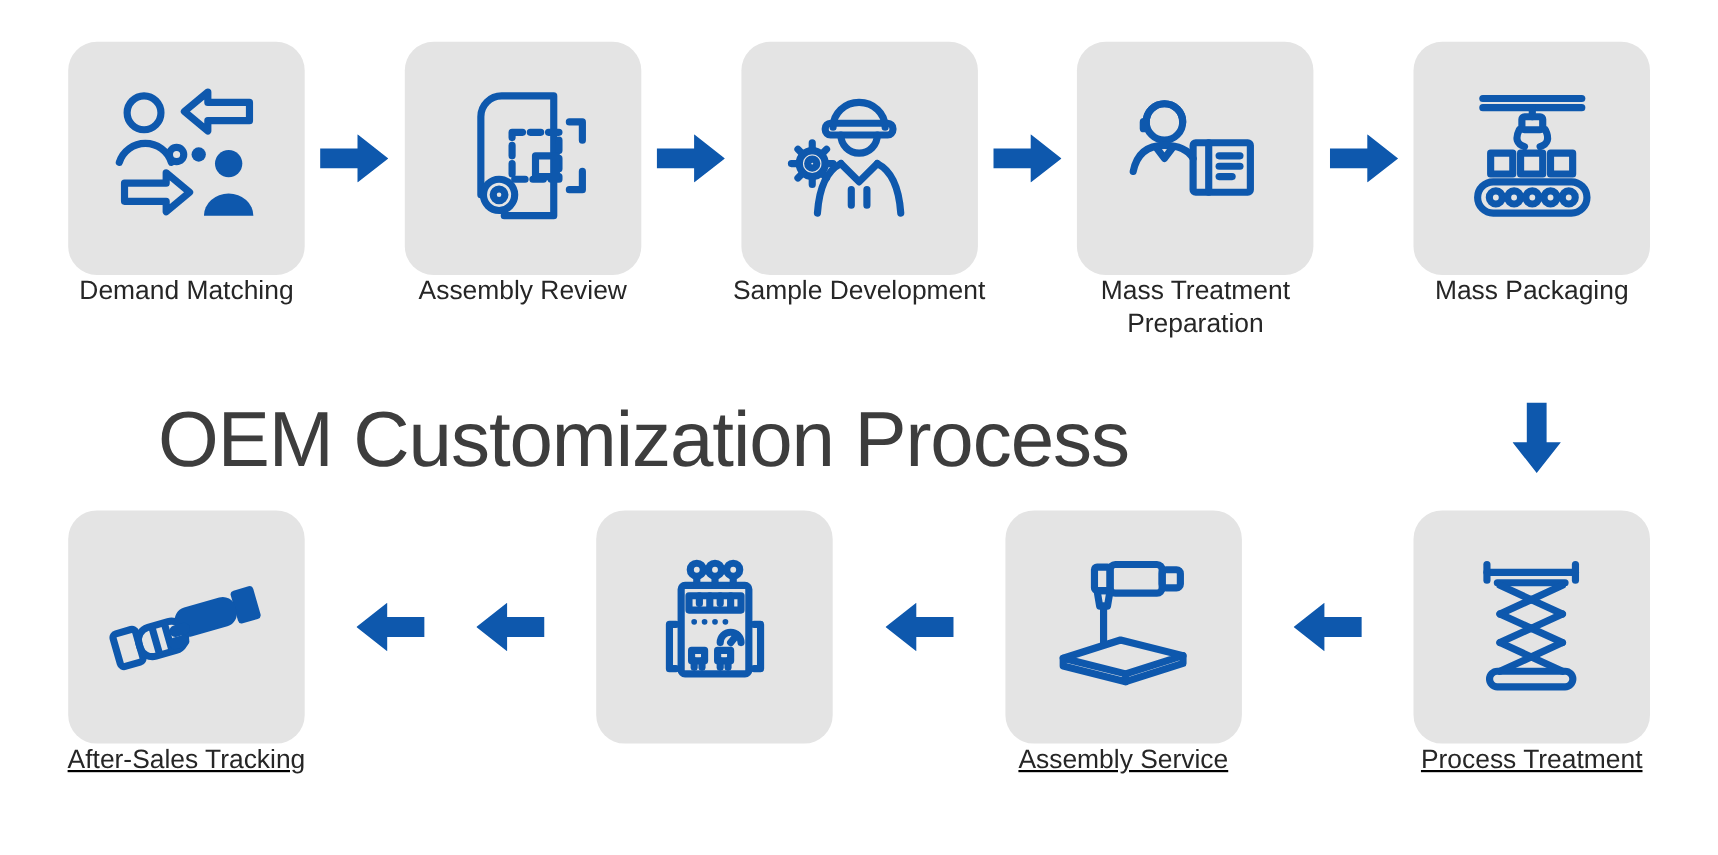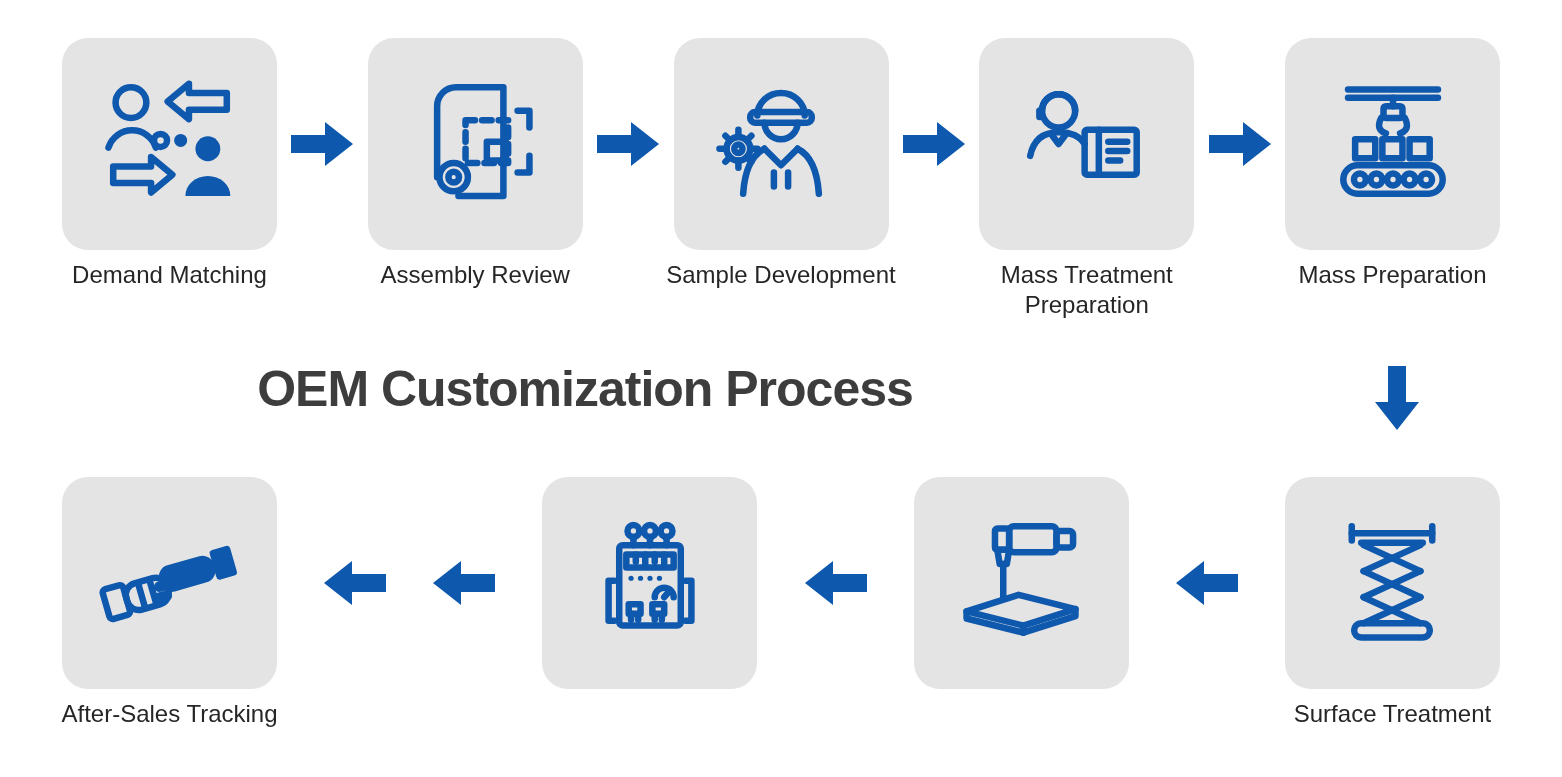--- a/index.html
+++ b/index.html
@@ -14,47 +14,47 @@
     width:1562px;height:777px;
     background:#ffffff;
     font-family:"Liberation Sans", sans-serif;
     overflow:hidden;
   }
   .row{
     position:absolute;left:62px;width:1438px;
     display:flex;justify-content:space-between;align-items:flex-start;
   }
   .row.top{top:38px;}
-  .row.bottom{top:477px;}
+  .row.bottom{top:464px;text-decoration:underline;}
   .step{
     width:215px;display:flex;flex-direction:column;align-items:center;
   }
   .tile{
     width:215px;height:212px;border-radius:26px;
     background:var(--tile-bg);
     display:flex;align-items:center;justify-content:center;
   }
   .icon{color:var(--accent);display:block;line-height:0;}
   .icon svg{
     width:142px;height:142px;
     stroke:currentColor;fill:none;stroke-width:5.5;
     stroke-linecap:round;stroke-linejoin:round;
   }
   .label{
-    margin-top:10px;width:282px;text-align:center;
+    margin-top:0;width:282px;text-align:center;
     font-size:24px;line-height:1.25;color:var(--label-color);
   }
   .arrow{color:var(--accent);line-height:0;}
   .row .arrow{margin-top:84px;}
   .arrow svg{display:block;}
   .arrow polygon{fill:currentColor;stroke:none;}
   .title{
     position:absolute;top:360px;left:0;width:1170px;
     text-align:center;
-    font-size:50px;font-weight:bold;letter-spacing:-1px;
+    font-size:71px;font-weight:normal;letter-spacing:-1px;
     color:var(--title-color);
   }
   .down-arrow{position:absolute;left:1375px;top:366px;}
 </style>
 </head>
 <body>
 
 <div class="canvas">
 
   <div class="row top">
@@ -173,21 +173,21 @@
             <rect x="74" y="56" width="17" height="16"></rect>
             <rect x="18" y="78" width="84" height="24" rx="12"></rect>
             <circle cx="32" cy="90" r="5"></circle>
             <circle cx="46" cy="90" r="5"></circle>
             <circle cx="60" cy="90" r="5"></circle>
             <circle cx="74" cy="90" r="5"></circle>
             <circle cx="88" cy="90" r="5"></circle>
           </svg>
         </span>
       </div>
-      <div class="label">Mass Preparation</div>
+      <div class="label">Mass Packaging</div>
     </div>
 
   </div>
 
   <div class="title">OEM Customization Process</div>
 
   <span class="arrow down-arrow">
     <svg width="44" height="64" viewBox="0 0 44 64">
         <polygon points="13,0 31,0 31,36 44,36 22,64 0,36 13,36"></polygon>
       </svg>
@@ -277,20 +277,21 @@
             <rect x="90" y="16" width="14" height="14" rx="3"></rect>
             <rect x="38" y="14" width="12" height="18" rx="2"></rect>
             <path d="M40 32 L50 32 L48 44 L42 44 Z"></path>
             <line x1="45" y1="44" x2="45" y2="72"></line>
             <path d="M14 84 L62 96 L106 82 L58 70 Z"></path>
             <path d="M14 84 V90 L62 102 V96"></path>
             <path d="M106 82 V88 L62 102"></path>
           </svg>
         </span>
       </div>
+      <div class="label">Assembly Service</div>
     </div>
 
     <span class="arrow">
       <svg width="62" height="44" viewBox="0 0 62 44">
           <polygon points="62,13 28,13 28,0 0,22 28,44 28,31 62,31"></polygon>
         </svg>
     </span>
 
     <div class="step">
       <div class="tile">
@@ -306,18 +307,18 @@
             <line x1="84" y1="50" x2="36" y2="72"></line>
             <line x1="36" y1="72" x2="84" y2="94"></line>
             <line x1="84" y1="72" x2="36" y2="94"></line>
             <circle cx="60" cy="39" r="3" fill="currentColor" stroke="none"></circle>
             <circle cx="60" cy="61" r="3" fill="currentColor" stroke="none"></circle>
             <circle cx="60" cy="83" r="3" fill="currentColor" stroke="none"></circle>
             <rect x="28" y="94" width="64" height="12" rx="6"></rect>
           </svg>
         </span>
       </div>
-      <div class="label">Surface Treatment</div>
+      <div class="label">Process Treatment</div>
     </div>
 
   </div>
 
 </div>
 
 </body></html>

